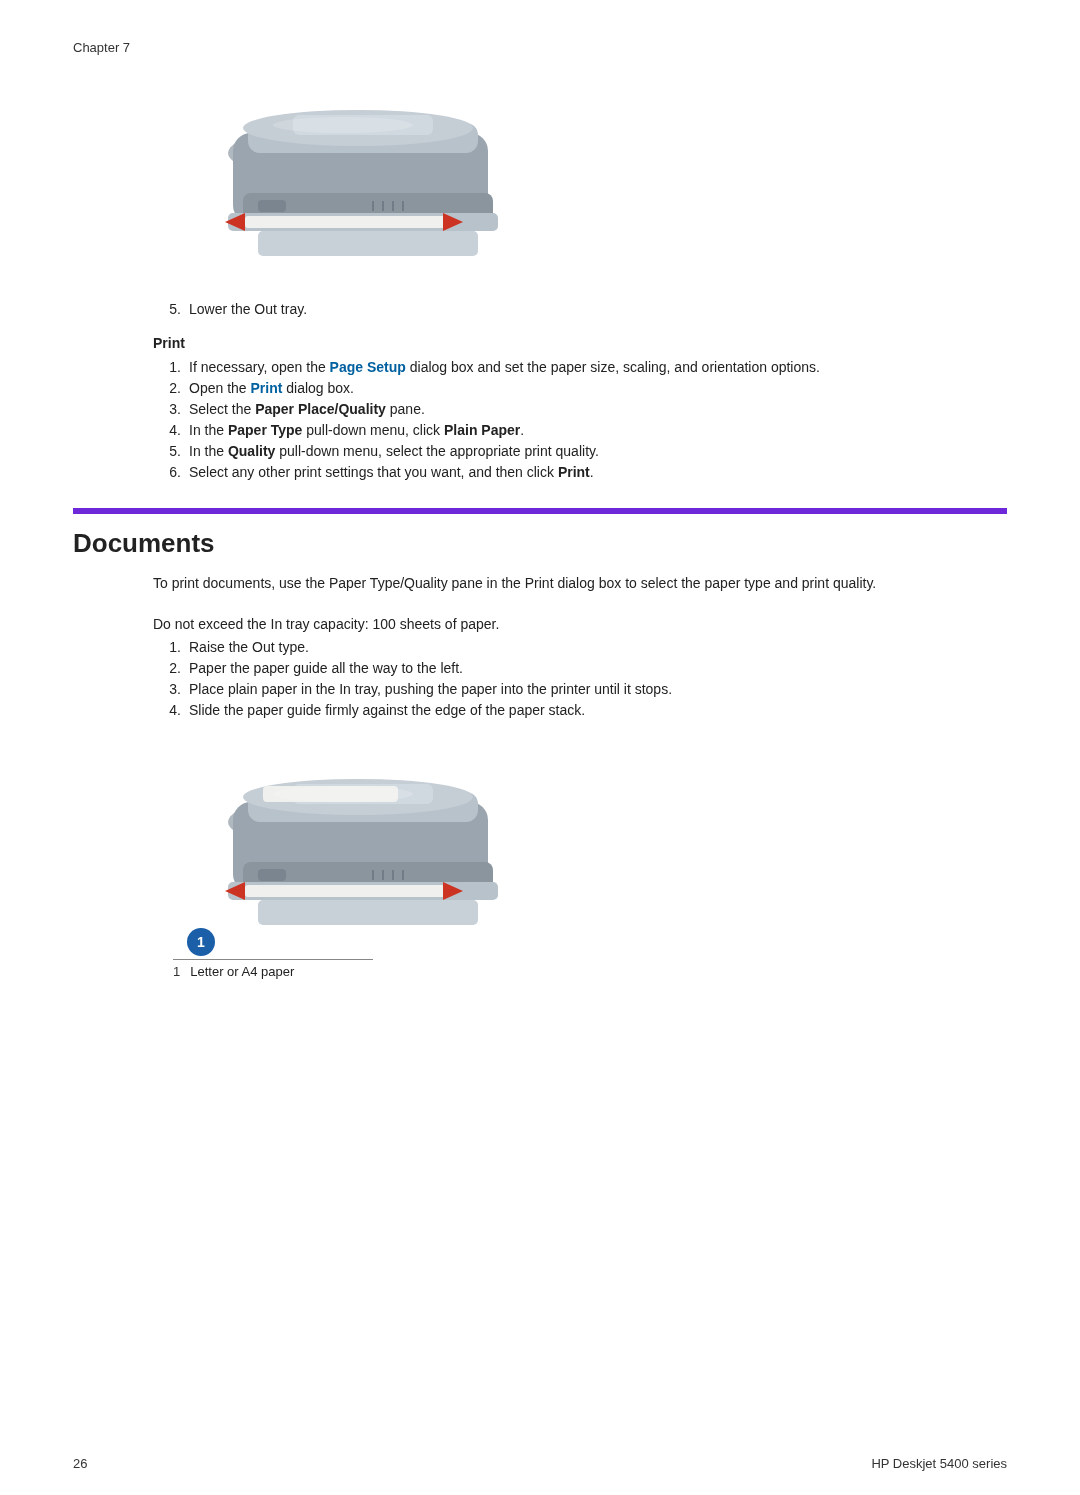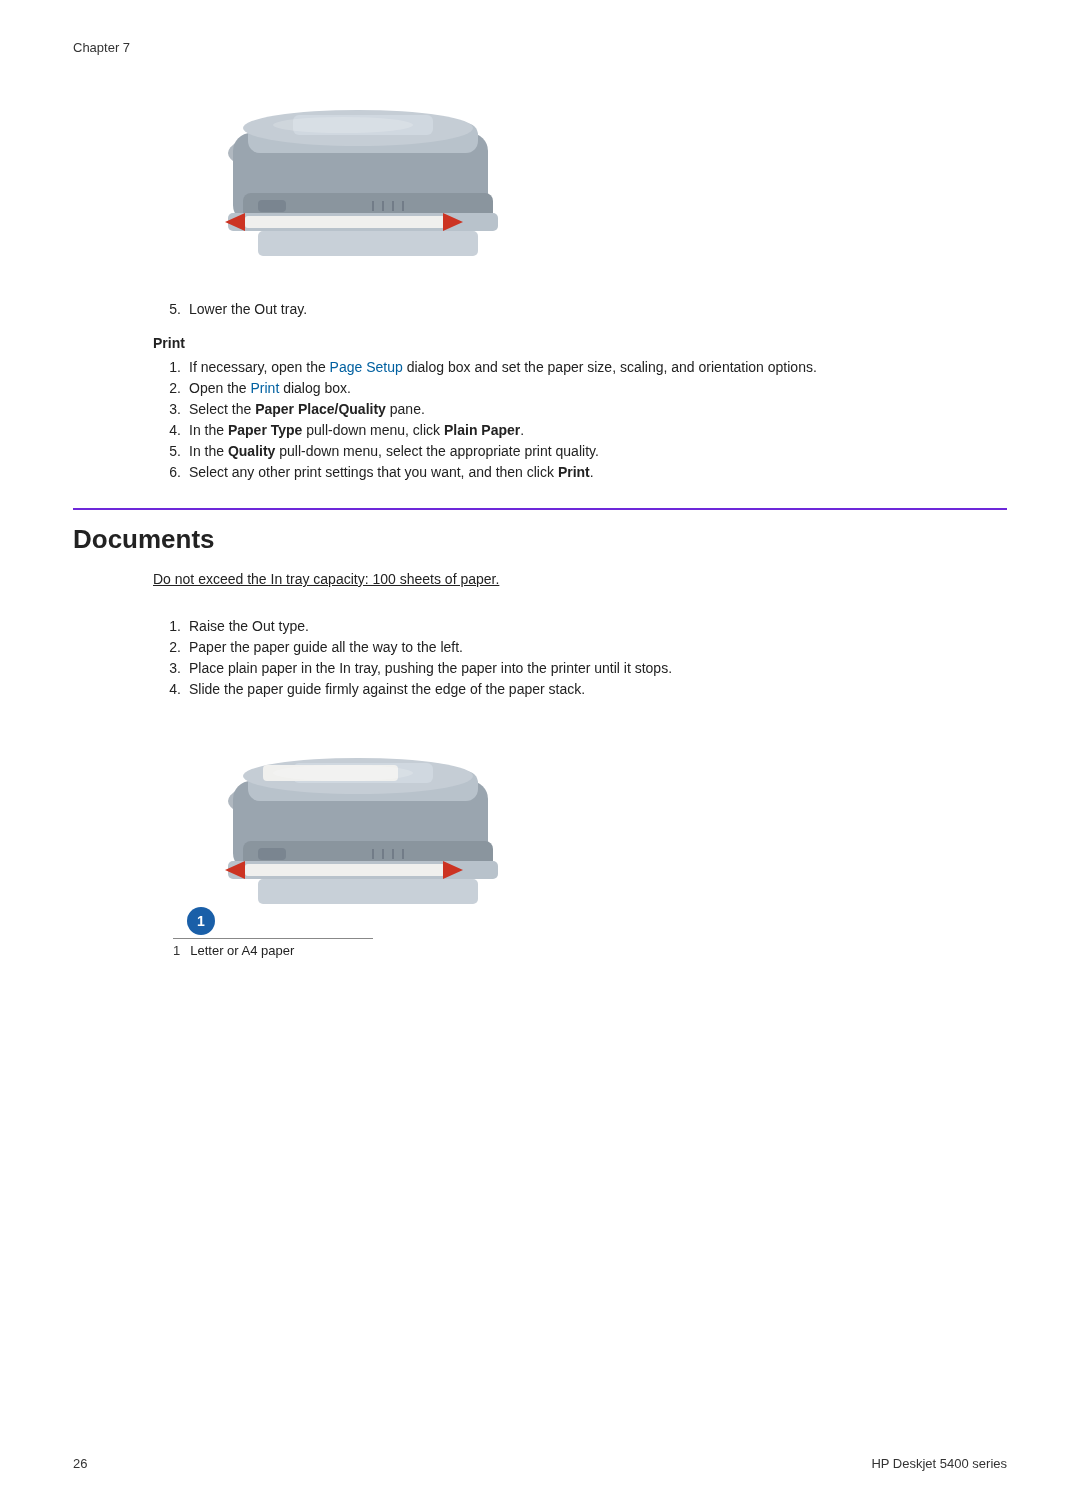--- a/index.html
+++ b/index.html
@@ -42,44 +42,44 @@
     .print-section {
       margin: 18px 0 0 80px;
     }
     .print-heading {
       font-weight: bold;
       margin-bottom: 8px;
     }
     .link-text {
       color: #0060a0;
       text-decoration: none;
+      font-weight: bold;
     }
     .documents-heading {
       font-size: 26px;
       font-weight: bold;
-      border-top: 2px solid #6d28d9;
+      border-top: 6px solid #6d28d9;
       padding-top: 14px;
       margin-top: 28px;
       margin-bottom: 14px;
     }
     .documents-intro {
       margin-left: 80px;
       margin-bottom: 20px;
       line-height: 1.5;
     }
     .guidelines-heading {
       font-weight: bold;
       margin-left: 80px;
       margin-bottom: 6px;
     }
     .guidelines-text {
       margin-left: 80px;
-      margin-bottom: 28px;
+      margin-bottom: 4px;
       line-height: 1.5;
-      text-decoration: underline;
     }
     .prepare-heading {
       font-weight: bold;
       margin-left: 80px;
       margin-bottom: 8px;
     }
     .prepare-steps {
       margin-left: 80px;
       margin-bottom: 24px;
     }
@@ -188,20 +188,21 @@
     <div class="step-item">
       <span class="step-num">6.</span>
       <span class="step-text">Select any other print settings that you want, and then click <span class="bold">Print</span>.</span>
     </div>
   </div>
 
   
   <div class="documents-heading">Documents</div>
 
   
+  <div class="documents-intro">To print documents, use the Paper Type/Quality pane in the Print dialog box to select the paper type and print quality.</div>
 
   
   <div class="guidelines-text">Do not exceed the In tray capacity: 100 sheets of paper.</div>
 
   
   <div class="prepare-steps">
     <div class="step-item">
       <span class="step-num">1.</span>
       <span class="step-text">Raise the Out type.</span>
     </div>

